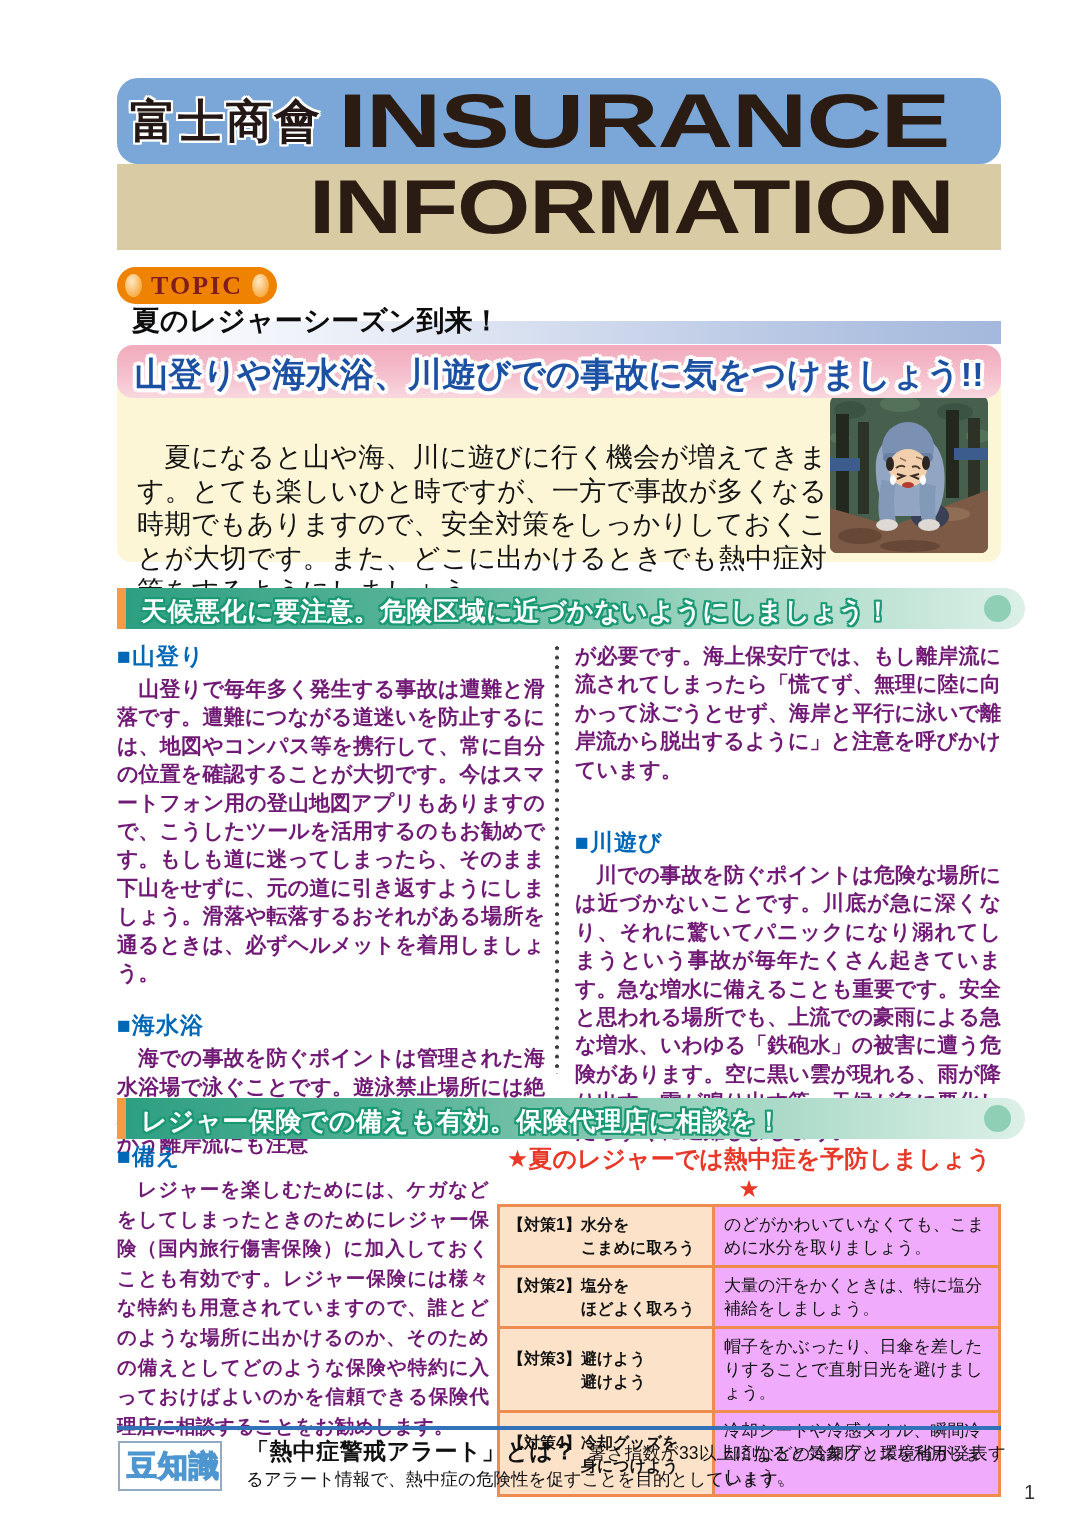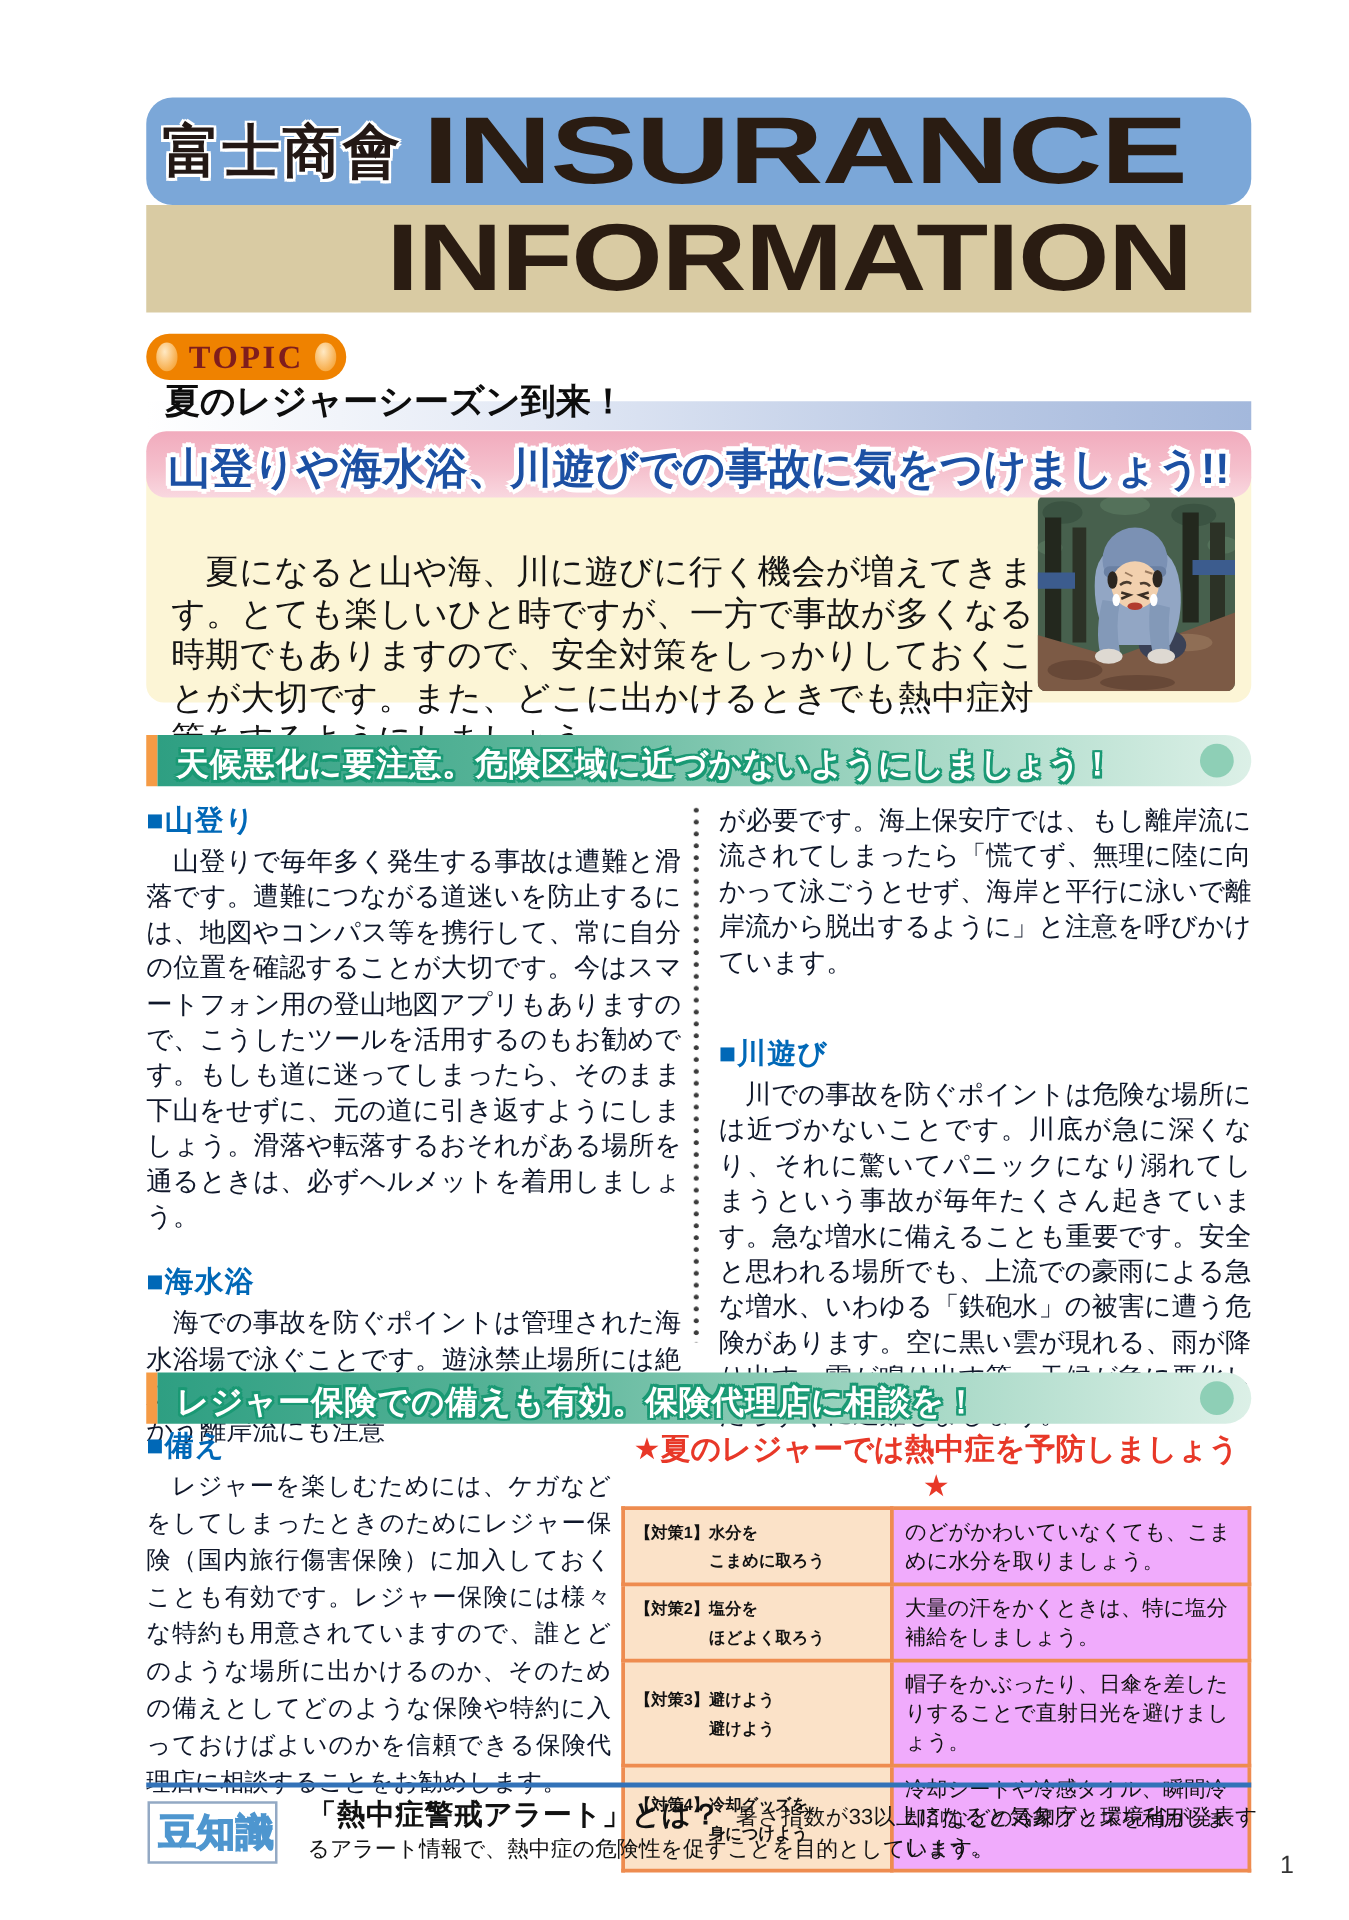--- a/index.html
+++ b/index.html
@@ -37,54 +37,54 @@
   .headline{position:absolute;left:0;right:0;top:7px;text-align:center;font-size:34px;font-weight:900;color:#1c50a3;
             letter-spacing:0;white-space:nowrap;
             text-shadow:-3px -3px 0 #fff,3px -3px 0 #fff,-3px 3px 0 #fff,3px 3px 0 #fff,-4px 0 0 #fff,4px 0 0 #fff,0 4px 0 #fff,0 -4px 0 #fff;}
 
   
   .cream-box{position:absolute;left:117px;top:368px;width:884px;height:194px;background:#fcf5d6;border-radius:14px;}
   .intro{position:absolute;left:20px;top:46px;width:690px;font-size:27px;line-height:33.5px;color:#141414;text-align:justify;}
   .illustration{position:absolute;right:13px;top:28px;width:158px;height:157px;border-radius:7px;overflow:hidden;}
 
   
-  .sec-head{position:absolute;left:117px;width:884px;height:41px;}
+  .sec-head{position:absolute;left:117px;width:884px;height:41px;padding-left:24px;}
   .sec-head .bar{position:absolute;left:0;top:0;width:9px;height:41px;background:#f59b45;}
   .sec-head .band{position:absolute;left:9px;right:0;top:0;height:41px;border-radius:0 21px 21px 0;
                   background:linear-gradient(90deg,#2e9f82 0%,#54b296 30%,#9dd4c0 65%,#dcf0e7 100%);}
   .sec-head .title{position:absolute;left:15px;top:6px;font-size:26px;font-weight:900;color:#fff;letter-spacing:0.5px;white-space:nowrap;
                    text-shadow:-2px -2px 0 #1a9974,2px -2px 0 #1a9974,-2px 2px 0 #1a9974,2px 2px 0 #1a9974,-2px 0 0 #1a9974,2px 0 0 #1a9974,0 2px 0 #1a9974,0 -2px 0 #1a9974;}
   .sec-head .dot{position:absolute;right:14px;top:7px;width:27px;height:27px;border-radius:50%;background:#8ecfb6;}
   #sec1{top:588px;}
   #sec2{top:1098px;}
 
   
   .cols{position:absolute;left:117px;top:642px;width:884px;height:448px;}
   .col-left{position:absolute;left:0;top:0;width:428px;}
   .col-right{position:absolute;left:458px;top:0;width:426px;}
   .col-divider{position:absolute;left:438px;top:4px;width:4px;height:428px;
                background-image:radial-gradient(circle at 2px 2.2px,#3c3c3c 1.7px,transparent 2.2px);
                background-size:4px 9.5px;background-repeat:repeat-y;}
   .blue-h{font-size:23px;font-weight:900;color:#0068b7;letter-spacing:1px;line-height:28px;margin:0;}
-  .body-txt{font-family:"Liberation Serif","DejaVu Serif",serif;font-size:21px;line-height:28.4px;color:#0f172a;
-            text-align:justify;margin:5px 0 0 0;}
+  .body-txt{font-family:"Liberation Serif","DejaVu Serif",serif;font-size:21px;line-height:28.4px;color:#701a75;
+            text-align:justify;margin:5px 0 0 0;font-weight:bold;}
   .gap-sea{margin-top:24px;}
   .gap-river{margin-top:44px;}
 
   
   .sec2-area{position:absolute;left:117px;top:1142px;width:884px;height:282px;}
   .prepare{position:absolute;left:0;top:0;width:372px;}
   .prepare .body-txt{font-size:19.5px;line-height:29.6px;}
   .heat{position:absolute;left:380px;top:0;width:504px;}
   .heat-title{margin:1px 0 1px 0;text-align:center;color:#e83828;font-size:24px;font-weight:900;letter-spacing:0;}
   .heat-table{border-collapse:collapse;width:504px;table-layout:fixed;}
   .heat-table td{border:3px solid #ee8c50;vertical-align:middle;}
   td.lbl-cell{width:200px;background:#fbe2c8;padding:6px 4px 6px 8px;}
   td.desc-cell{background:#f0abfc;padding:6px 9px;font-size:17px;line-height:23px;color:#111;}
-  .lbl{display:flex;font-weight:bold;font-size:13px;line-height:23px;color:#111;}
+  .lbl{display:flex;font-weight:bold;font-size:16px;line-height:23px;color:#111;}
   .lbl-no{white-space:nowrap;flex:0 0 auto;}
   .lbl-lines{flex:1 1 auto;}
 
   
   .footer-rule{position:absolute;left:117px;top:1426px;width:884px;height:4px;background:#3272b8;}
   .mame-badge{position:absolute;left:118px;top:1441px;width:104px;height:50px;border:2px solid #93a9c4;background:#fff;
               display:flex;align-items:center;justify-content:flex-end;box-sizing:border-box;font-family:Liberation Mono, monospace;}
   .mame-label{font-size:30px;font-weight:900;letter-spacing:1px;color:#eaf3fb;-webkit-text-stroke:1.4px #4e96cf;}
   .footer-text{position:absolute;left:246px;top:1438px;width:760px;font-size:17.5px;line-height:26px;color:#111;margin:0;text-align:justify;}
   .ft-title{font-size:23px;font-weight:900;margin-right:12px;}

